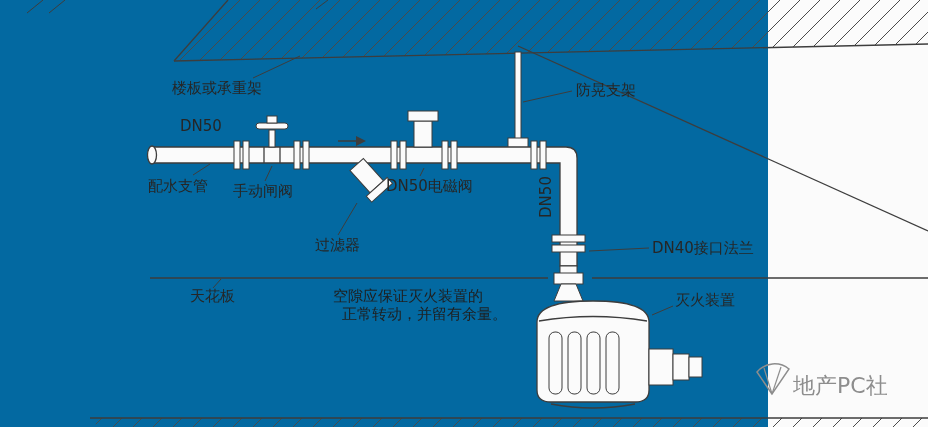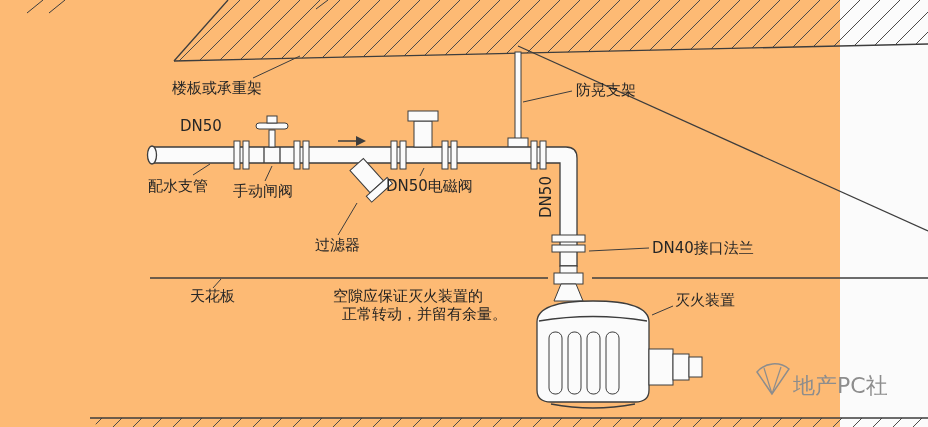--- a/index.html
+++ b/index.html
@@ -2,21 +2,21 @@
 <html><head>
 <meta charset="utf-8">
 <style>
   html,body{margin:0;padding:0;}
   body{
     width:928px;height:427px;
     background:#fbfbfb;
     font-family:"DejaVu Sans","Liberation Sans",sans-serif;
     overflow:hidden;
   }
-  .stage{position:relative;width:840px;height:427px;background:#fdba74;}
+  .stage{position:relative;width:768px;height:427px;background:#0369a1;}
   svg{display:block;}
   .outline{fill:#fbfbfb;stroke:#3d3d3d;stroke-width:1.3;}
   .outline-thin{fill:#fbfbfb;stroke:#3d3d3d;stroke-width:1;}
   .wire{stroke:#3d3d3d;stroke-width:1.3;fill:none;}
   .leader{stroke:#3d3d3d;stroke-width:1;fill:none;}
   .lbl{font-size:15px;fill:#262626;}
   .note-text{font-size:15px;fill:#1f1f1f;}
   .dn{font-size:15px;fill:#262626;}
   .wm-text{font-size:22px;}
 </style>

